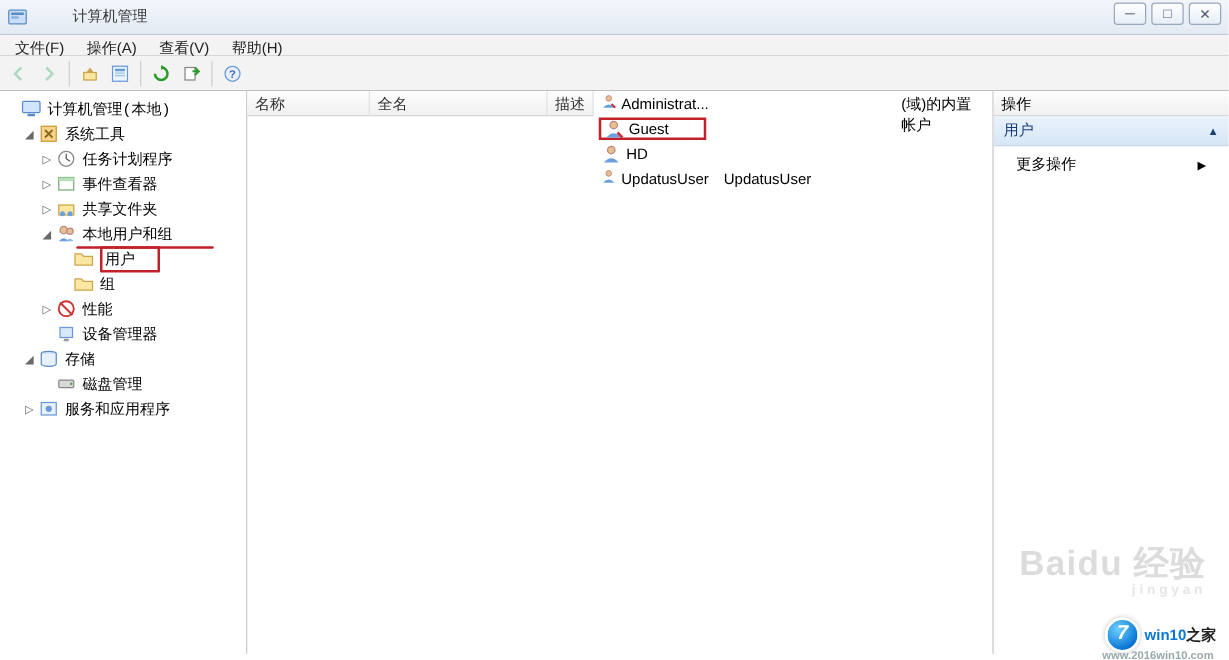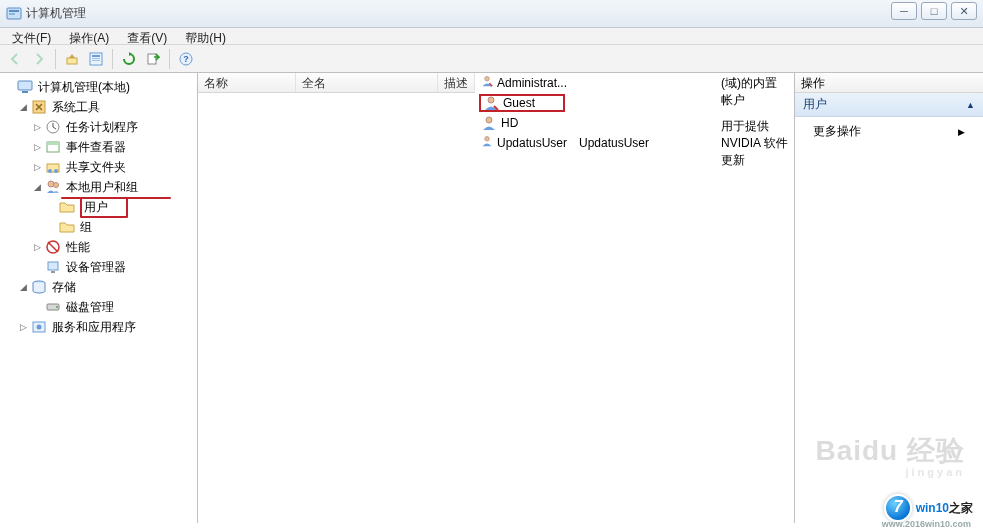--- a/index.html
+++ b/index.html
@@ -15,20 +15,21 @@
   }
   
   .title-bar {
     height: 28px;
     background: linear-gradient(to bottom, #f2f6fb 0%, #e3eaf3 100%);
     border-bottom: 1px solid #c0c9d6;
     display: flex;
     align-items: center;
     padding: 0 6px;
     position: relative;
+    gap: 32px;
   }
   .title-bar .icon-app {
     width: 16px; height: 16px;
     display: inline-block;
     margin-right: 4px;
   }
   .title-text { color: #3a3a3a; }
   .win-controls {
     position: absolute;
     right: 6px; top: 2px;
@@ -113,21 +114,21 @@
   }
   .twist {
     width: 11px; height: 11px;
     display: inline-flex;
     align-items: center; justify-content: center;
     color: #6a6a6a;
     font-size: 9px;
   }
   .twist.none { visibility: hidden; }
   .node-icon { width: 16px; height: 16px; display: inline-block; }
-  .node-label { padding: 1px 3px; }
+  .node-label { padding: 1px 3px; font-family: Liberation Mono, monospace; }
   .red-underline { position: relative; }
   .red-underline::after {
     content: "";
     position: absolute;
     left: -2px; right: -30px; bottom: -2px;
     height: 2px;
     background: #c2202b;
     border-radius: 1px;
   }
   .red-box {
@@ -522,21 +523,20 @@
 
       <div class="row">
         <div class="cell c-name">
           <span class="user-icon"><svg viewBox="0 0 16 16">
                 <circle cx="8" cy="5" r="3" fill="#e8c090" stroke="#b88"></circle>
                 <path d="M2 15 Q8 8 14 15" fill="#6aa0e0"></path>
               </svg></span>
           <span>UpdatusUser</span>
         </div>
         <div class="cell c-full">UpdatusUser</div>
-        <div class="cell c-desc">用于提供 NVIDIA 软件更新</div>
       </div>
     </div>
   </div>
 
   <div class="pane-right">
     <div class="actions-header">操作</div>
     <div class="actions-title">
       <span>用户</span>
       <span class="tri">▲</span>
     </div>

